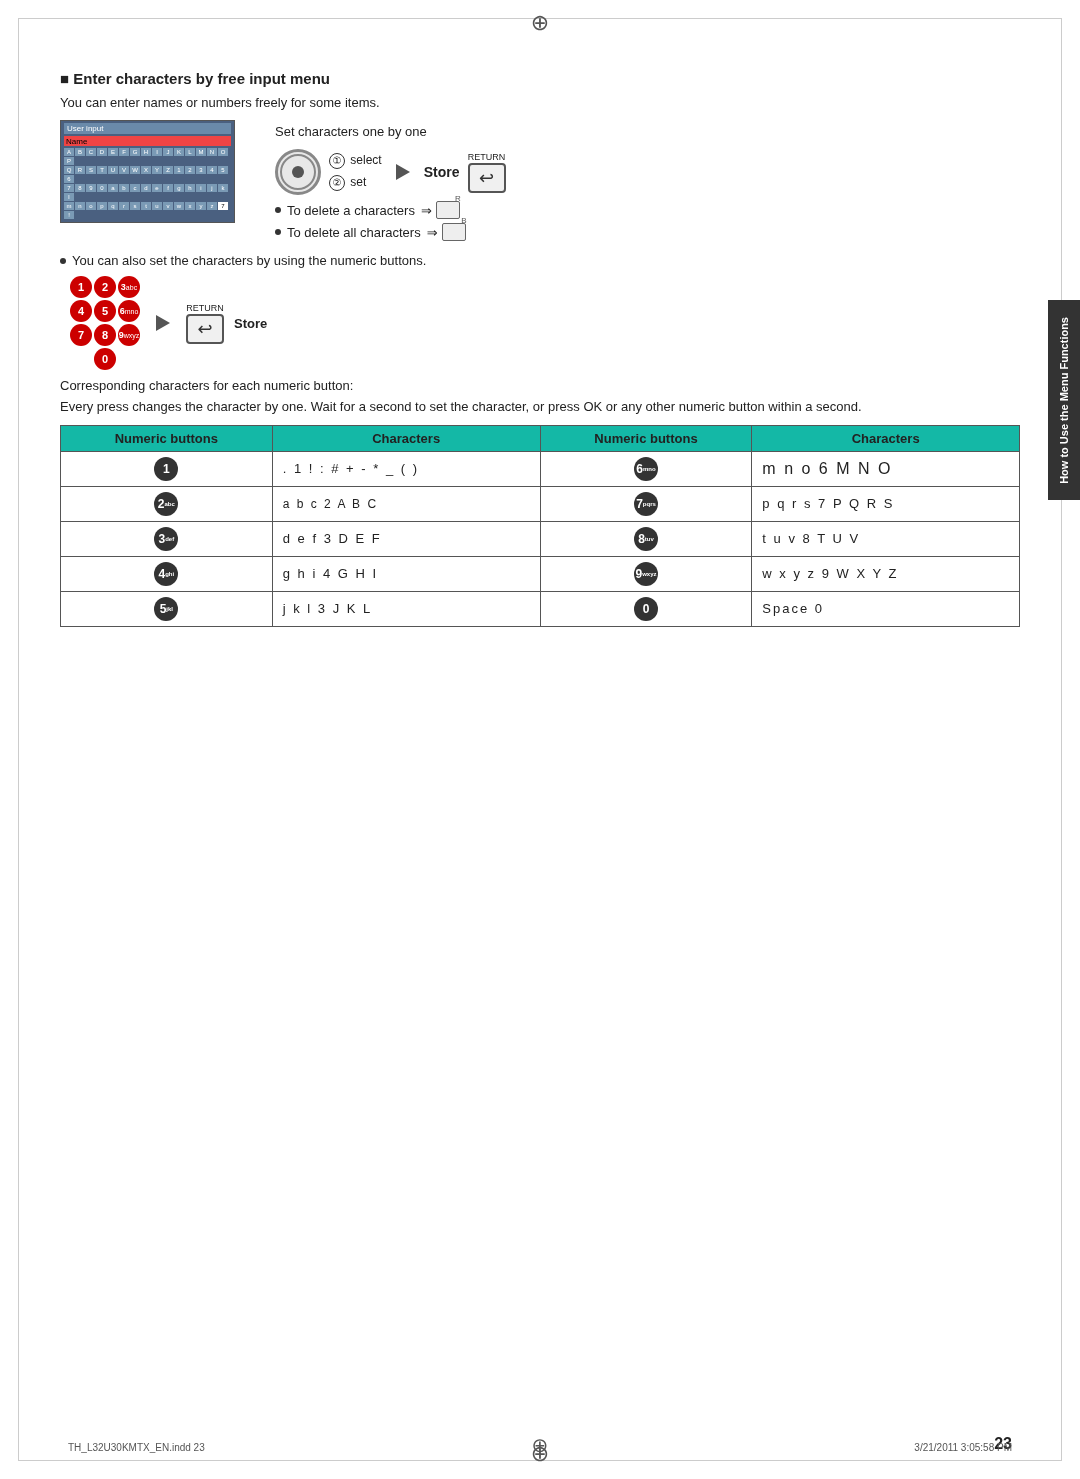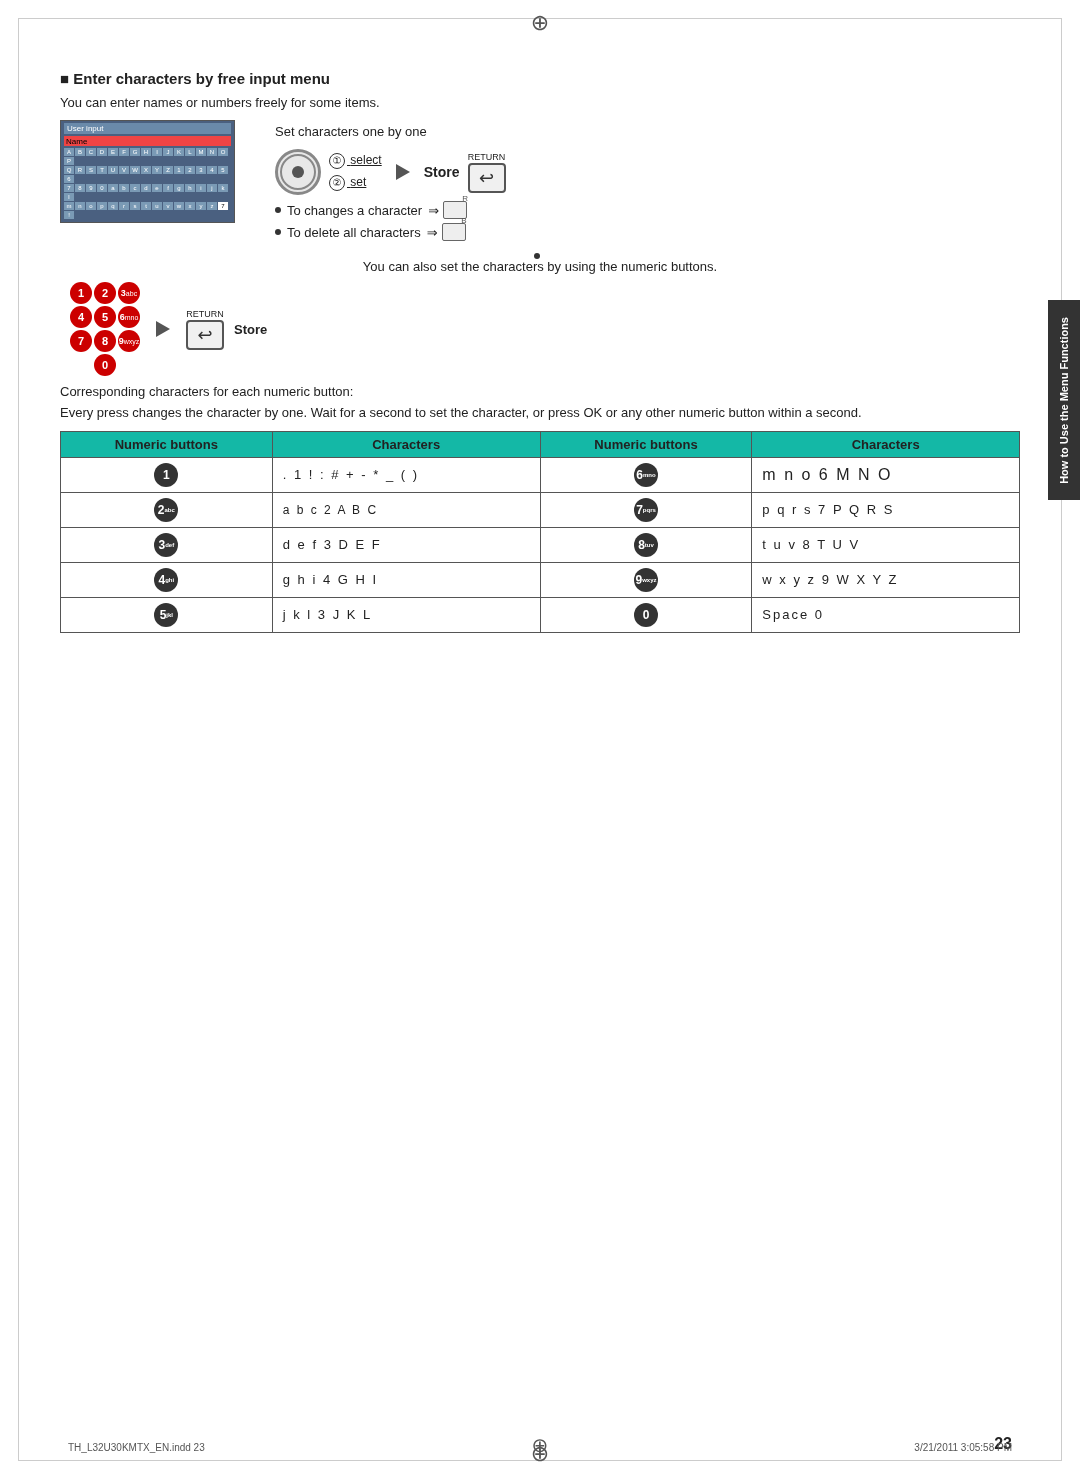--- a/index.html
+++ b/index.html
@@ -406,21 +406,21 @@
       </div>
     </div>
 
     <div style="padding-top:4px;">
       <div style="font-size:13px; margin-bottom:10px;">Set characters one by one</div>
 
       <div style="display:flex; align-items:center; gap:8px; margin-bottom:6px;">
         <div style="position:relative; display:inline-block; vertical-align:middle;">
           <div class="compass-icon"></div>
         </div>
-        <div style="font-size:12px; line-height:1.8;text-decoration:underline;">
+        <div style="font-size:12px; line-height:1.8;">
           <div>
             <span class="circle-num">①</span>
             <span style="font-size:12px;">select</span>
           </div>
           <div>
             <span class="circle-num">②</span>
             <span style="font-size:12px;">set</span>
           </div>
         </div>
         <div class="arrow-right"></div>
@@ -428,34 +428,34 @@
           <span class="store-label">Store</span>
         </div>
         <div style="text-align:center;">
           <span class="return-label">RETURN</span>
           <div class="return-btn">↩</div>
         </div>
       </div>
 
       <div class="bullet-line">
         <div class="bullet-dot"></div>
-        <span>To changes a character</span>
+        <span>To delete a characters</span>
         <span style="margin-left:6px;">⇒</span>
         <div class="small-icon-box delete-r"></div>
       </div>
       <div class="bullet-line">
         <div class="bullet-dot"></div>
         <span>To delete all characters</span>
         <span style="margin-left:6px;">⇒</span>
         <div class="small-icon-box delete-b"></div>
       </div>
     </div>
   </div>
 
-  <div class="bullet-line" style="margin-top:6px; margin-bottom:8px;flex-direction:column;">
+  <div class="bullet-line" style="margin-top:6px; margin-bottom:8px;">
     <div class="bullet-dot"></div>
     <span style="font-size:13px;">You can also set the characters by using the numeric buttons.</span>
   </div>
 
   <div style="display:flex; align-items:center; gap:10px; margin-bottom:8px; margin-left:10px;">
     <div class="numpad-grid">
       <div class="num-btn" style="background:#c00;">1</div>
       <div class="num-btn" style="background:#c00;">2</div>
       <div class="num-btn" style="background:#c00; font-size:9px;">3<sup>abc</sup></div>
       <div class="num-btn" style="background:#c00;">4</div>

